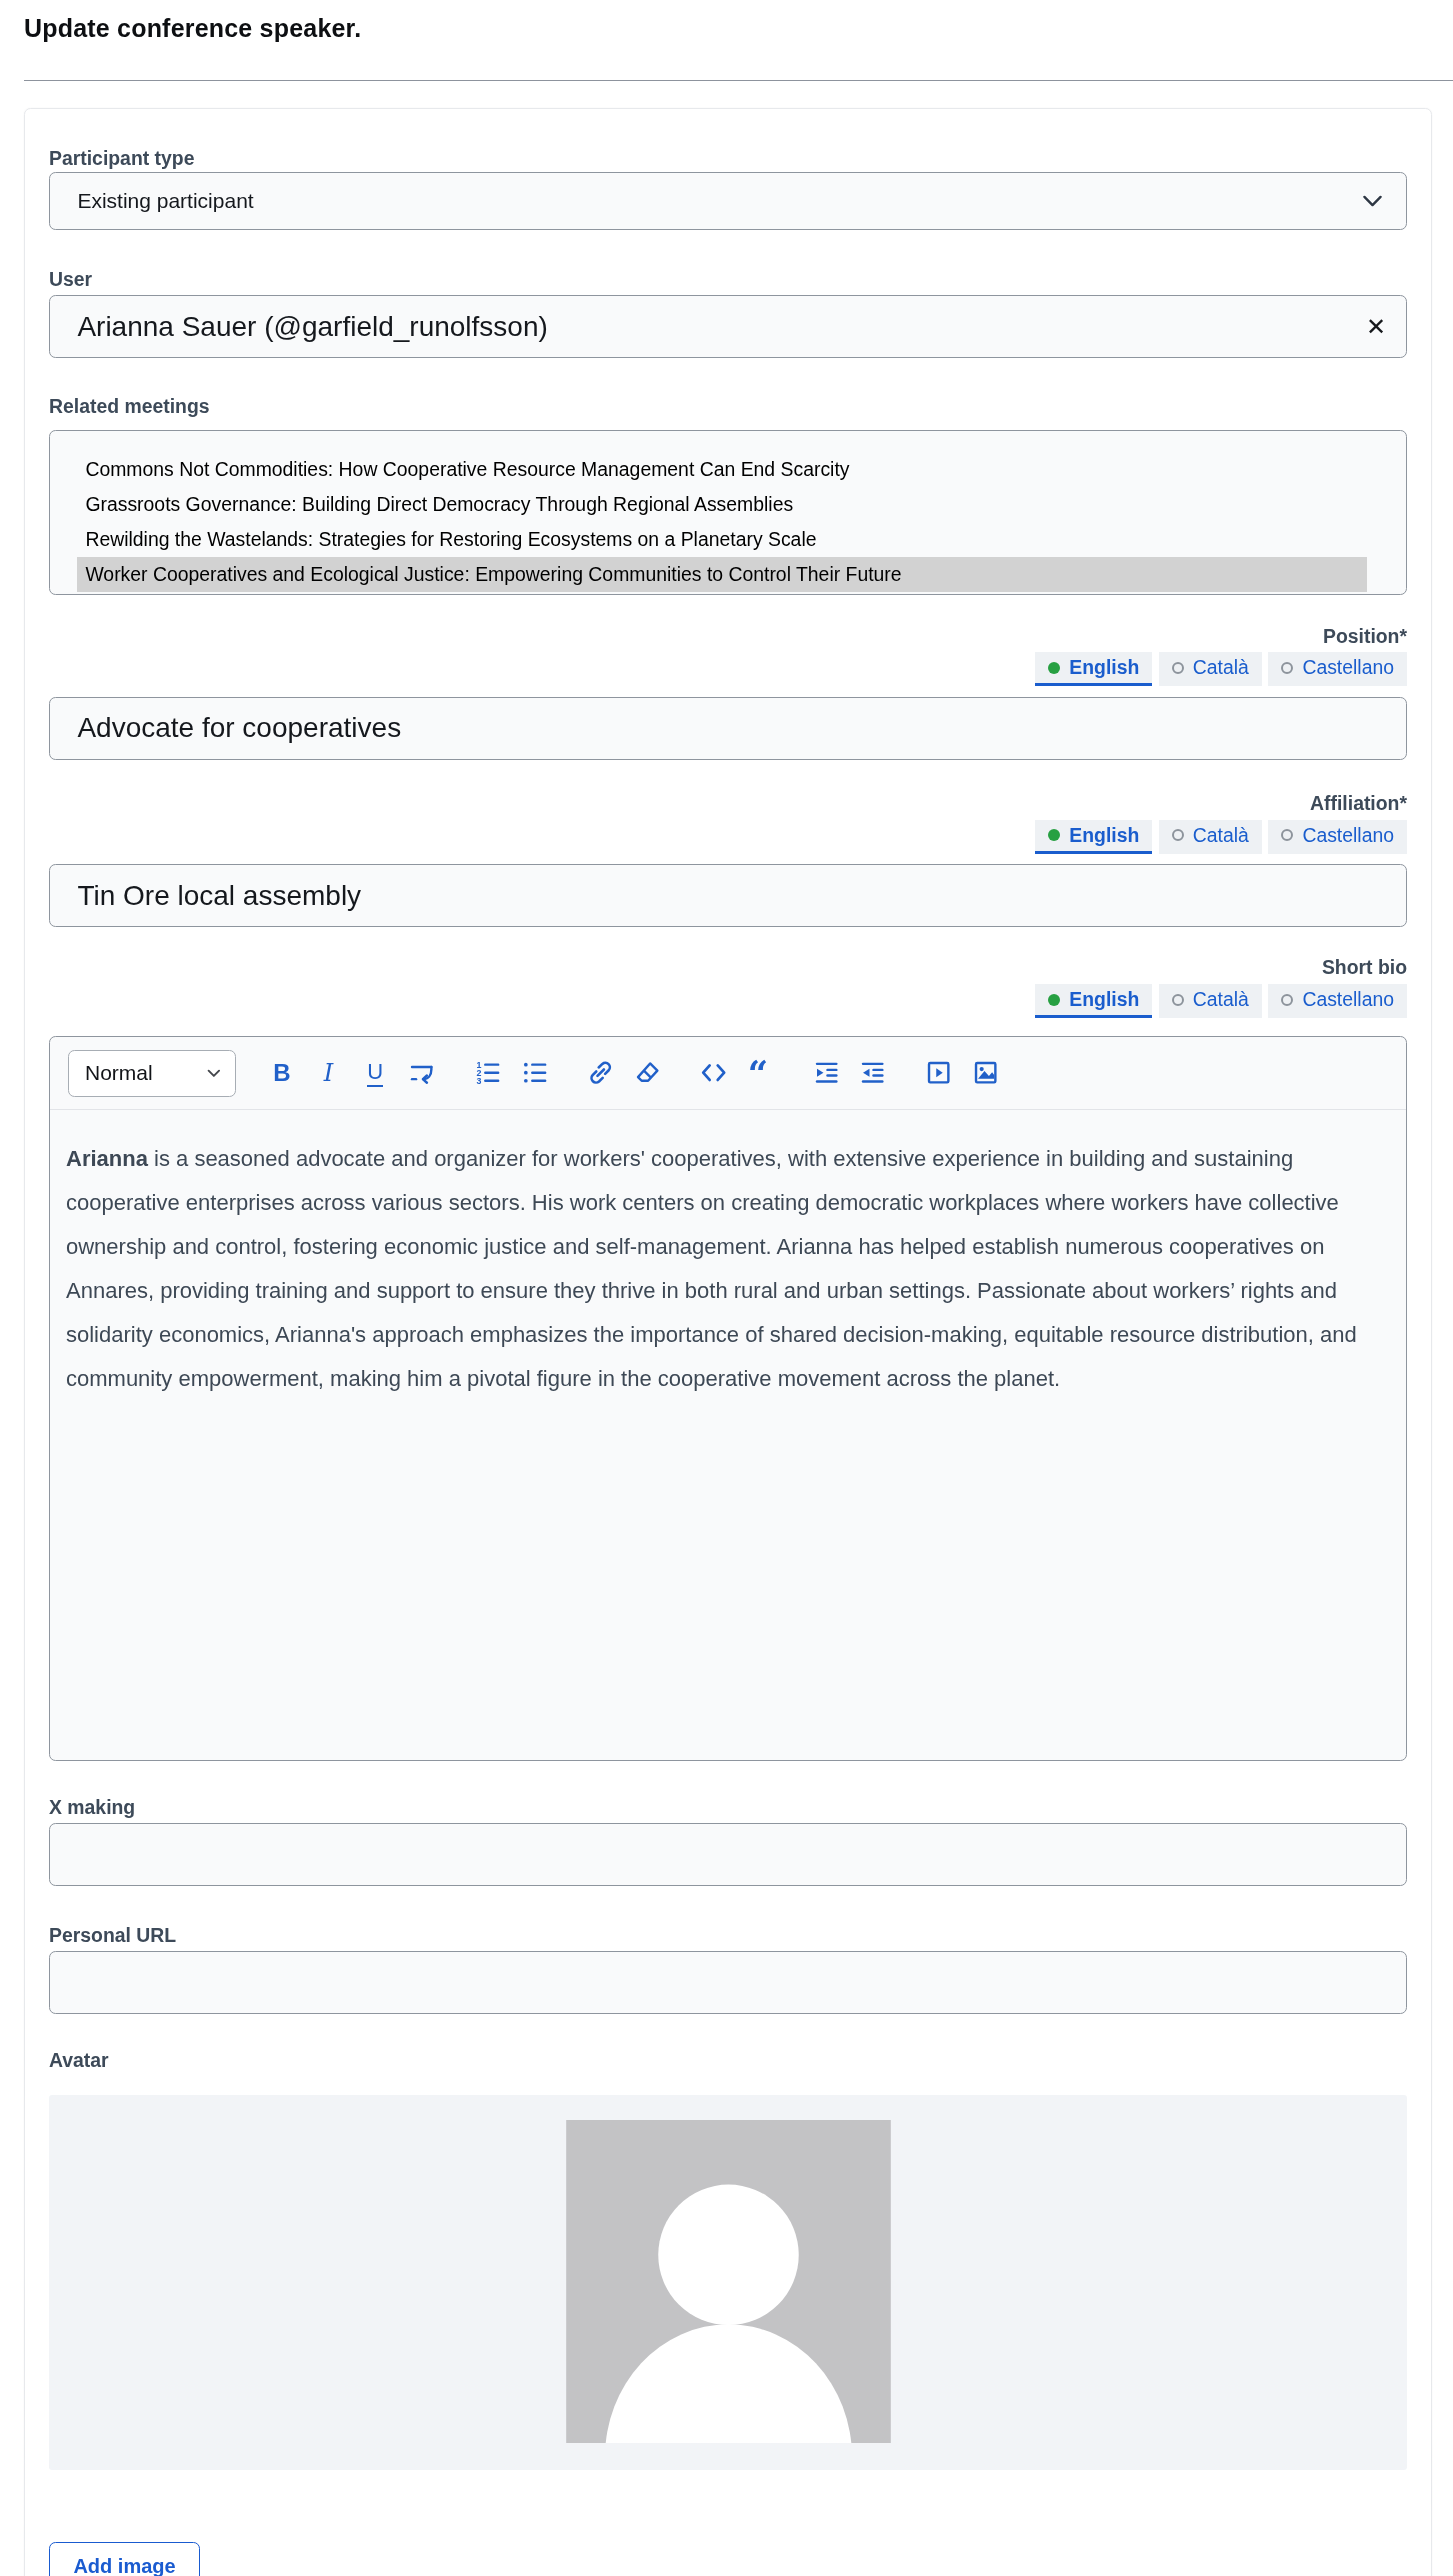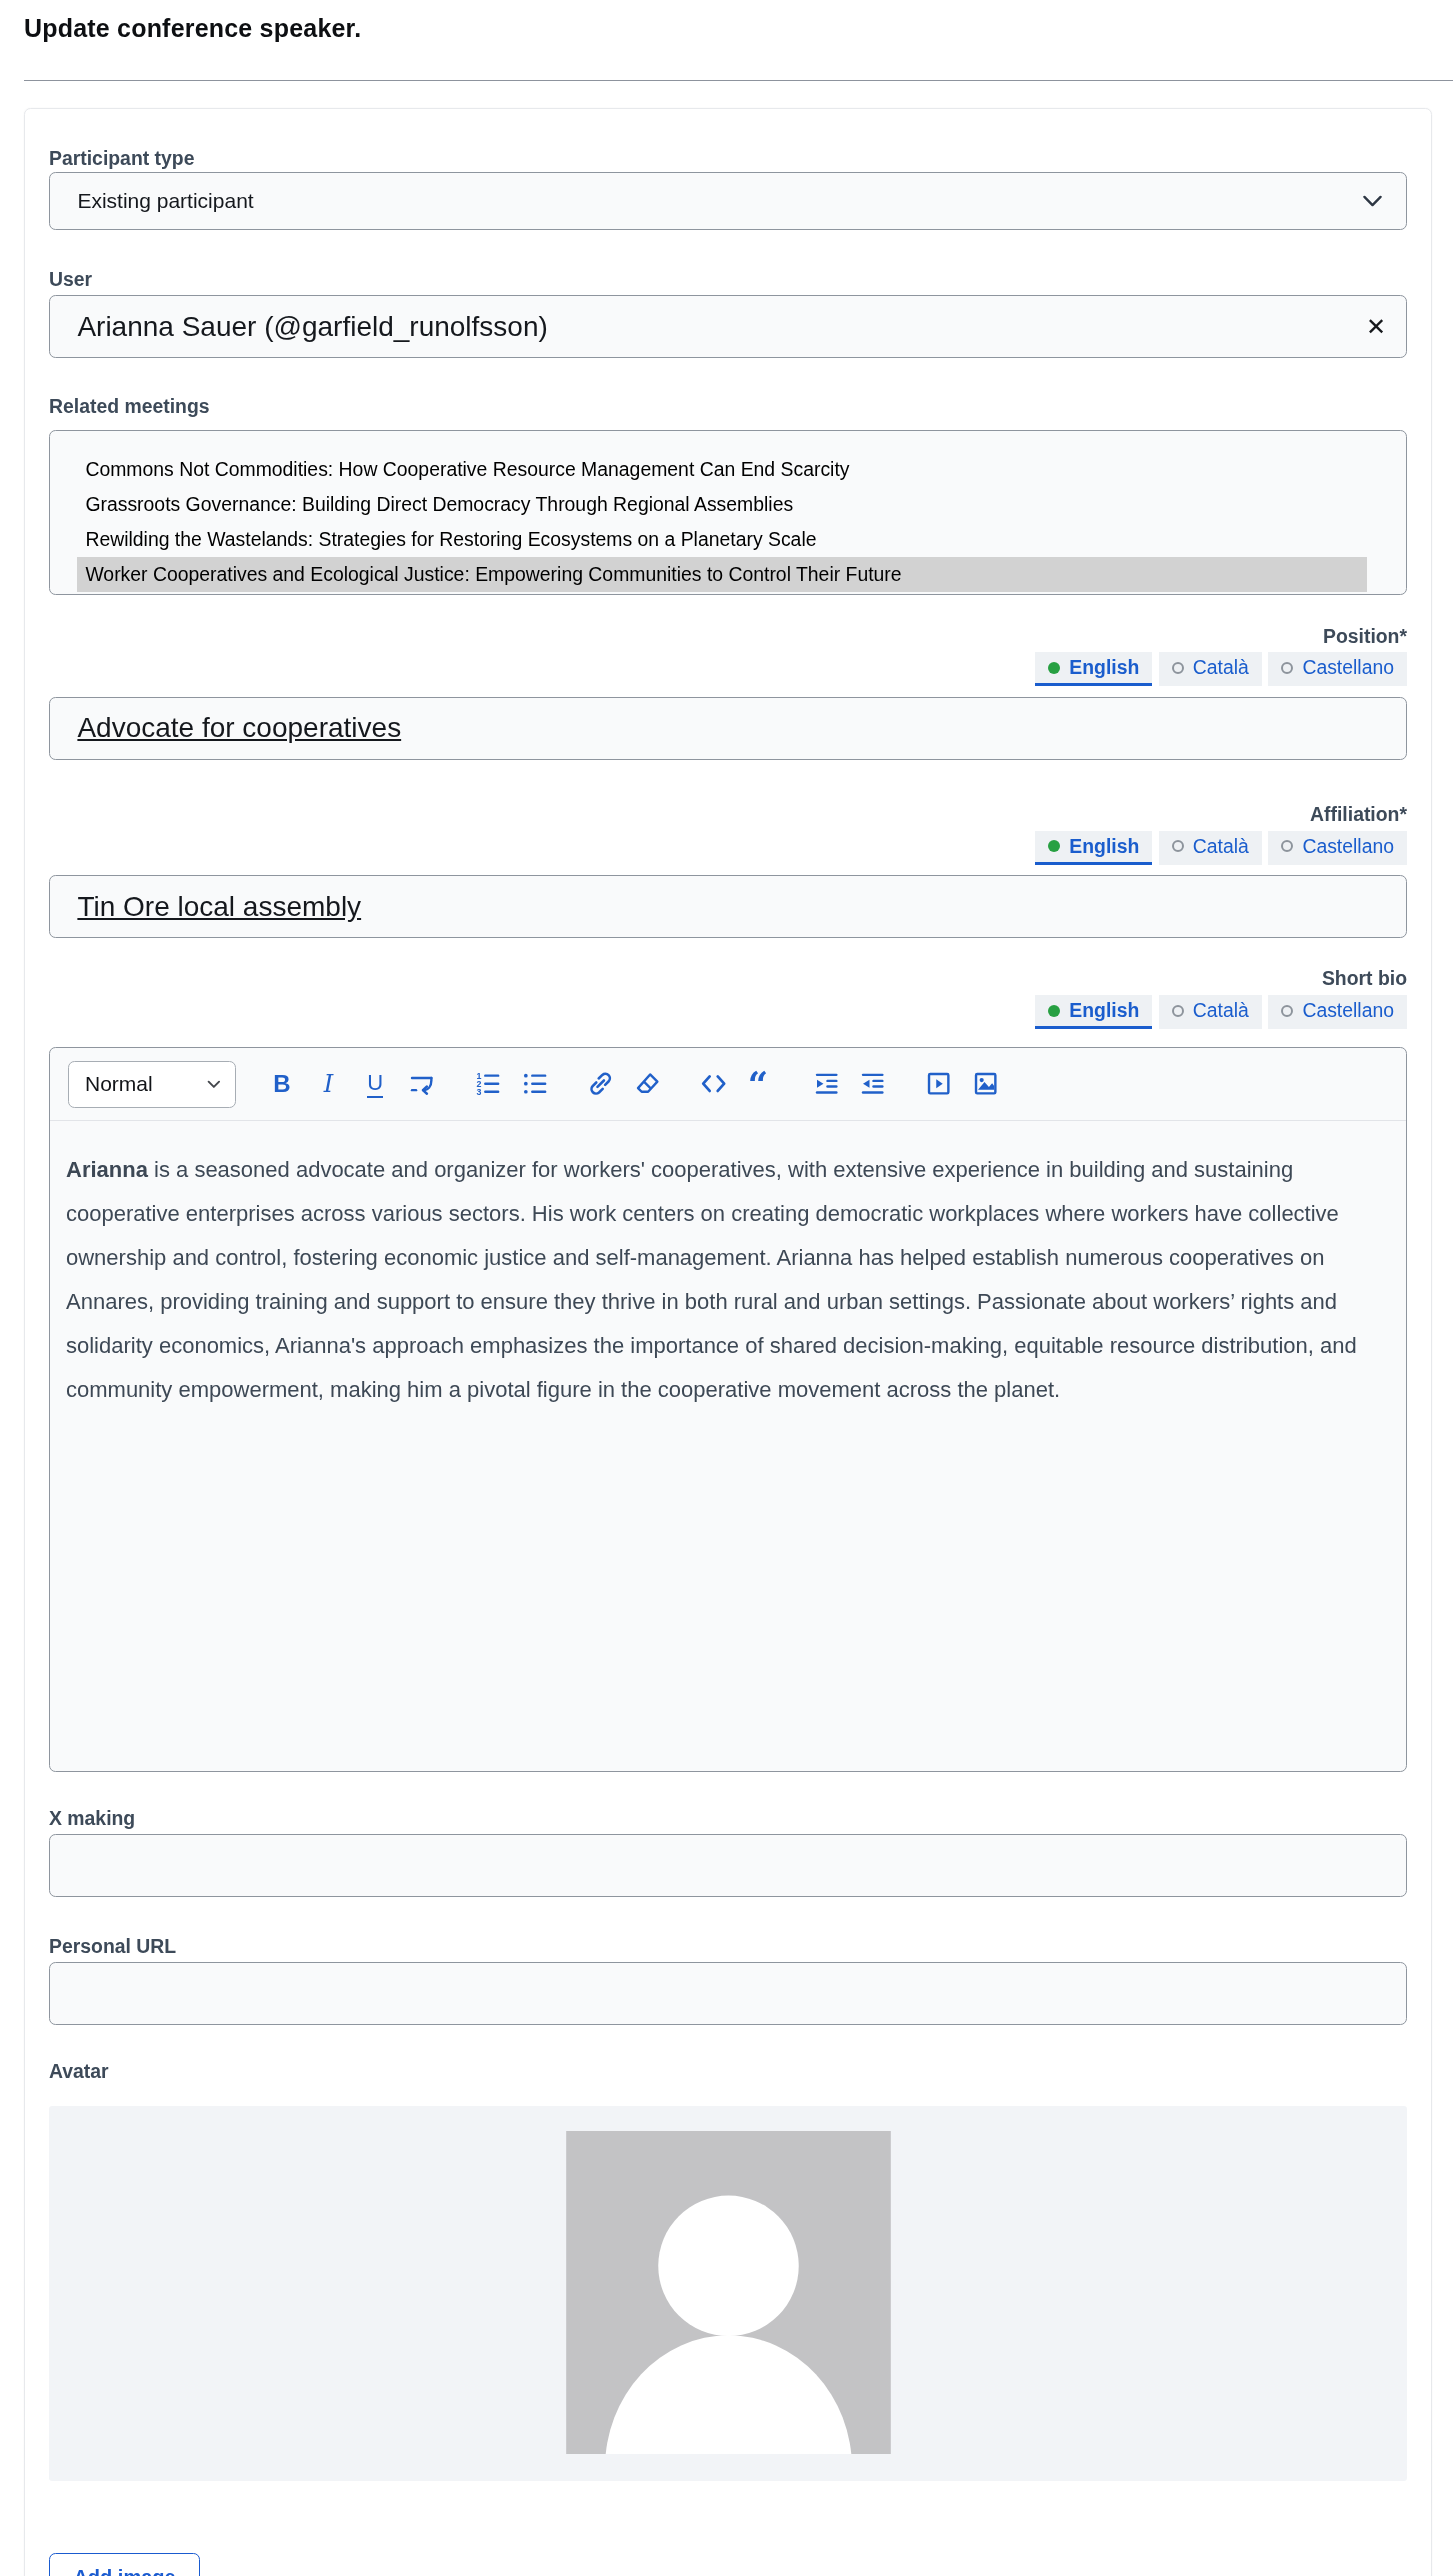--- a/index.html
+++ b/index.html
@@ -59,24 +59,24 @@
   .lang-tab {
     display:flex; align-items:center; gap:9px; height:34px; padding:0 13px;
     background:#eef1f4; font-size:19.4px; color:#1a5dcd; cursor:pointer;
     border-bottom:3.2px solid transparent;
   }
   .lang-tab.active { font-weight:700; border-bottom-color:#1a5dcd; }
   .dot { width:12px; height:12px; border-radius:50%; border:2px solid #8d949c; background:transparent; flex:none; }
   .dot.on { border:none; background:#27a042; width:12px; height:12px; }
 
   .f-position { margin-top:29px; }
-  .f-affiliation { margin-top:42px; }
+  .f-affiliation { margin-top:31px; }
   .f-bio { margin-top:28px; }
   .lang-row .f-label { padding-bottom:4.8px; }
-  .f-position .text-input, .f-affiliation .text-input { margin-top:10.5px;text-decoration:underline; }
+  .f-position .text-input, .f-affiliation .text-input { margin-top:10.5px; }
 
   
   .editor { margin-top:18px; overflow:hidden; }
   .toolbar {
     height:73px; border-bottom:0.8px solid #e2e4e8; display:flex; align-items:center;
     padding:0 18px;
   }
   .style-select {
     width:168px; height:47px; background:#fff; border:0.8px solid #a7adb4; border-radius:6.5px;
     display:flex; align-items:center; justify-content:space-between; padding:0 14.5px 0 16px;

